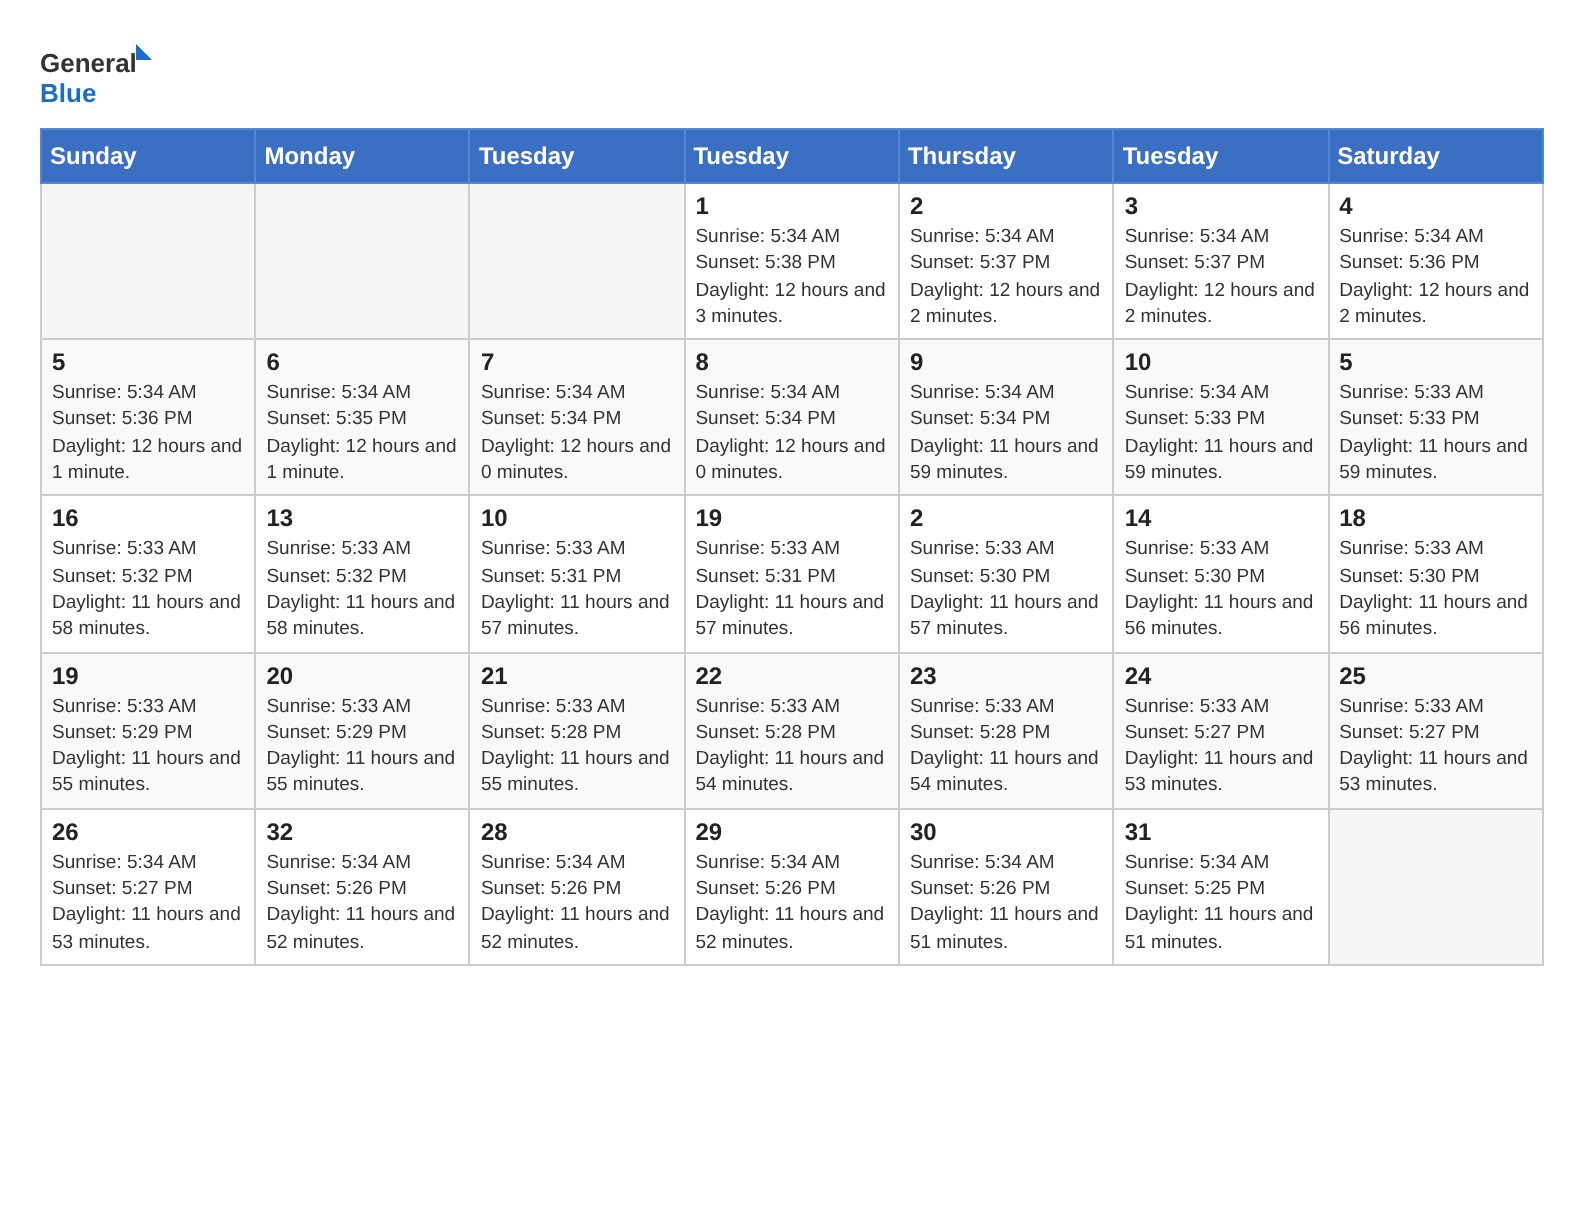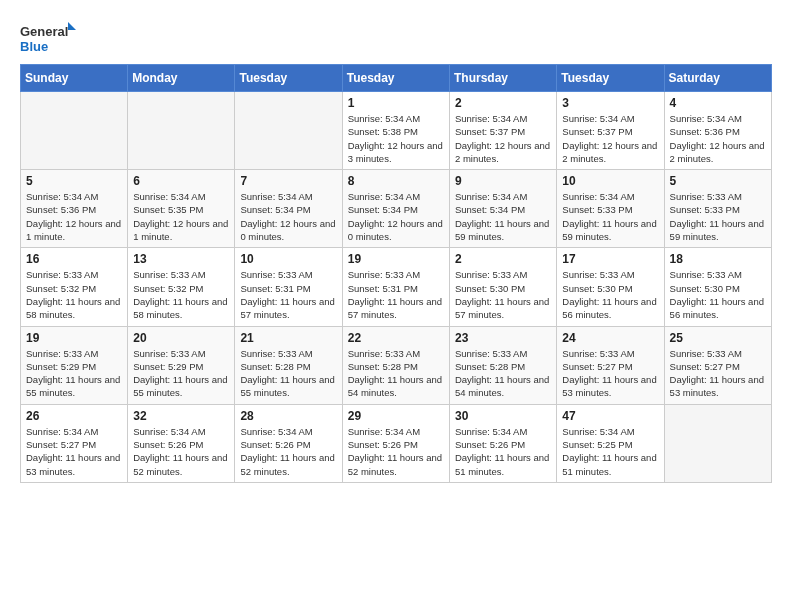--- a/index.html
+++ b/index.html
@@ -205,21 +205,21 @@
 Sunset: 5:31 PM
 Daylight: 11 hours and 57 minutes.</div>
         </td>
         <td>
           <div class="day-number">2</div>
           <div class="day-info" style="white-space: pre-line;">Sunrise: 5:33 AM
 Sunset: 5:30 PM
 Daylight: 11 hours and 57 minutes.</div>
         </td>
         <td>
-          <div class="day-number">17</div>
+          <div class="day-number">14</div>
           <div class="day-info" style="white-space: pre-line;">Sunrise: 5:33 AM
 Sunset: 5:30 PM
 Daylight: 11 hours and 56 minutes.</div>
         </td>
         <td>
           <div class="day-number">18</div>
           <div class="day-info" style="white-space: pre-line;">Sunrise: 5:33 AM
 Sunset: 5:30 PM
 Daylight: 11 hours and 56 minutes.</div>
         </td>
@@ -293,21 +293,21 @@
 Sunset: 5:26 PM
 Daylight: 11 hours and 52 minutes.</div>
         </td>
         <td>
           <div class="day-number">30</div>
           <div class="day-info" style="white-space: pre-line;">Sunrise: 5:34 AM
 Sunset: 5:26 PM
 Daylight: 11 hours and 51 minutes.</div>
         </td>
         <td>
-          <div class="day-number">47</div>
+          <div class="day-number">31</div>
           <div class="day-info" style="white-space: pre-line;">Sunrise: 5:34 AM
 Sunset: 5:25 PM
 Daylight: 11 hours and 51 minutes.</div>
         </td>
         <td class="empty-cell"></td>
       </tr>
     </tbody>
 </table>
 
 </body></html>

